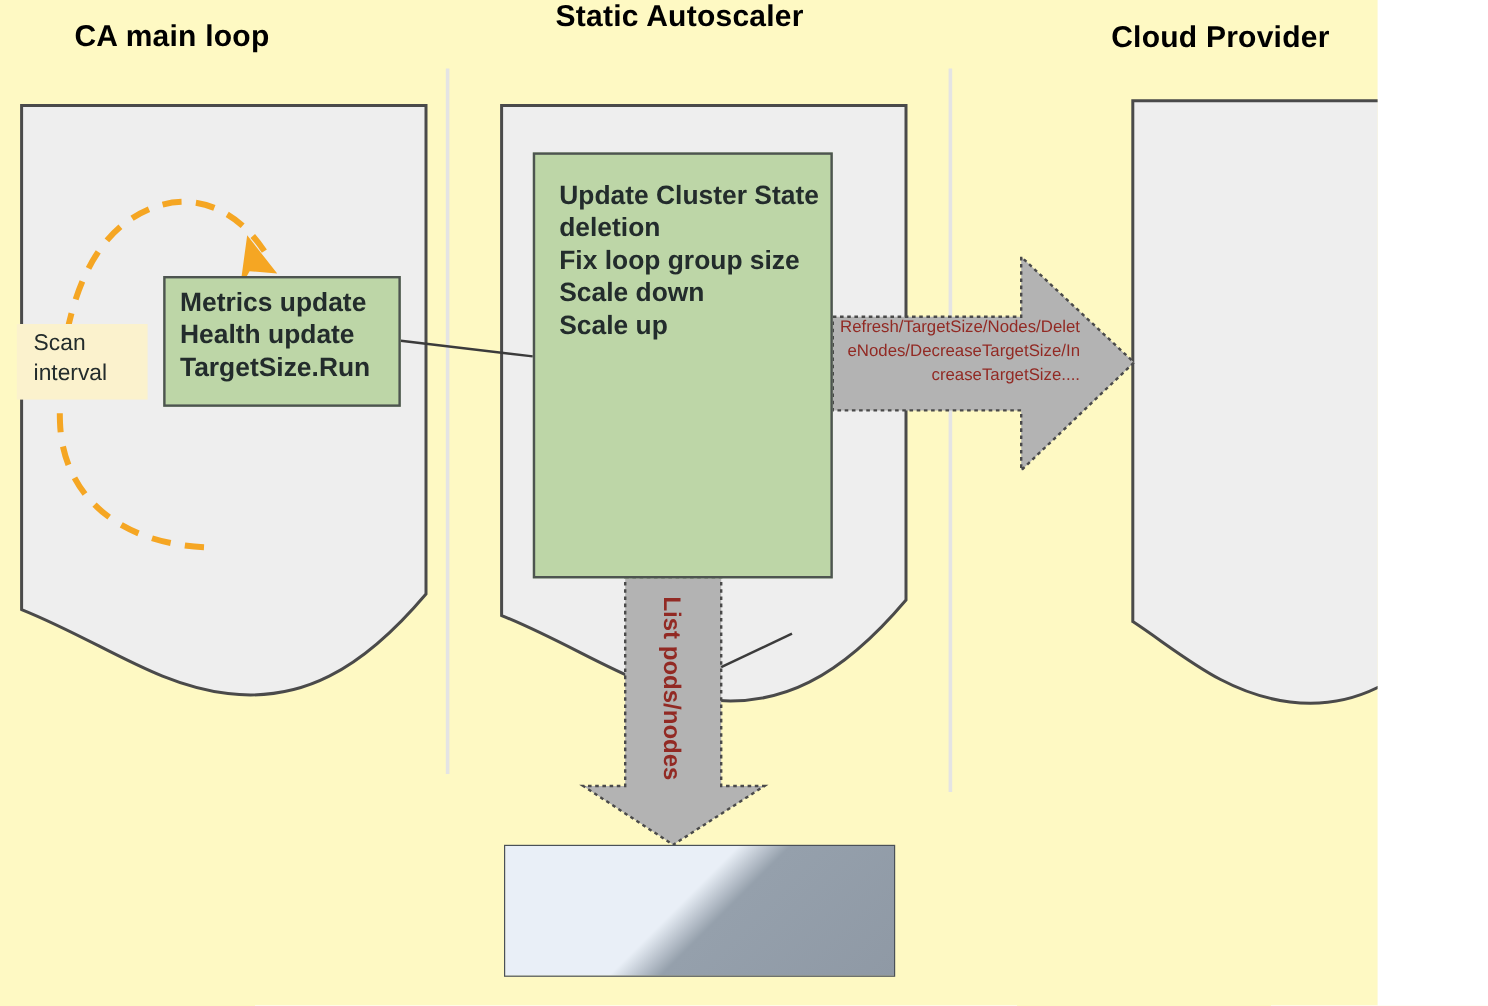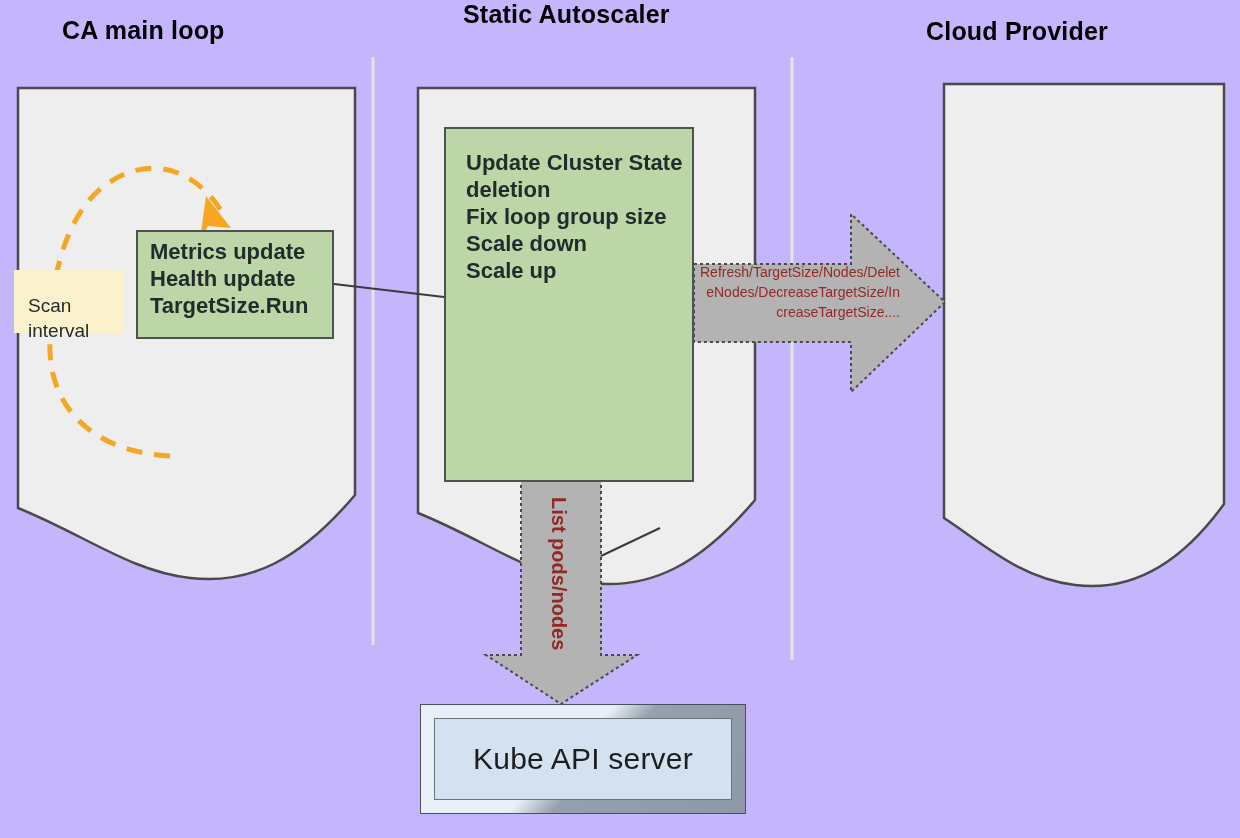--- a/index.html
+++ b/index.html
@@ -5,23 +5,23 @@
   html, body {
     margin: 0;
     padding: 0;
     background: #ffffff;
   }
   body {
     font-family: "Liberation Sans", sans-serif;
   }
   #canvas {
     position: relative;
-    width: 1240px;
+    width: 1148px;
     height: 838px;
-    background: #c4b5fd;
+    background: #fef9c3;
     overflow: hidden;
   }
   .lane-title {
     position: absolute;
     font-weight: bold;
     font-size: 25px;
     color: #000000;
     letter-spacing: 0.2px;
     white-space: nowrap;
   }
@@ -66,21 +66,21 @@
   #box-scan {
     position: absolute;
     left: 14px;
     top: 270px;
     width: 109px;
     height: 63px;
     background: #fbf2cd;
     color: #232c2c;
     font-size: 19px;
     line-height: 25px;
-    padding: 23px 0 0 14px;
+    padding: 4px 0 0 14px;
     box-sizing: border-box;
   }
   #box-scan .line { display: block; }
 
   #box-kube {
     position: absolute;
     left: 420px;
     top: 704px;
     width: 326px;
     height: 110px;
@@ -185,18 +185,15 @@
     <span class="line">Scale down</span>
     <span class="line">Scale up</span>
   </div>
 
   <div class="arrow-label-h">Refresh/TargetSize/Nodes/DeleteNodes/DecreaseTargetSize/IncreaseTargetSize....</div>
 
   <div class="arrow-label-v">List pods/nodes</div>
 
   <div id="box-kube">
     <div class="frame-outer"></div>
-    <div class="frame-inner">
-      <span class="label">Kube API server</span>
-    </div>
   </div>
 
 </div>
 
 </body></html>

